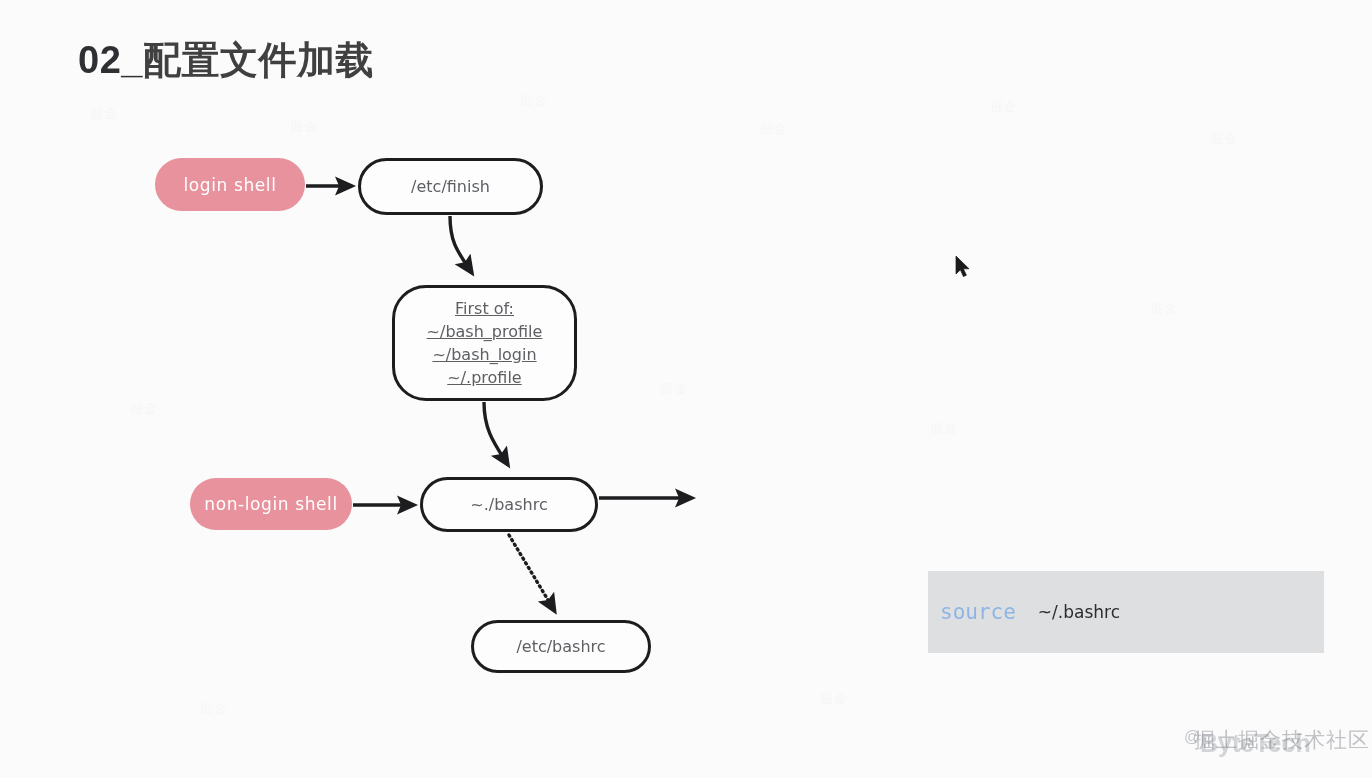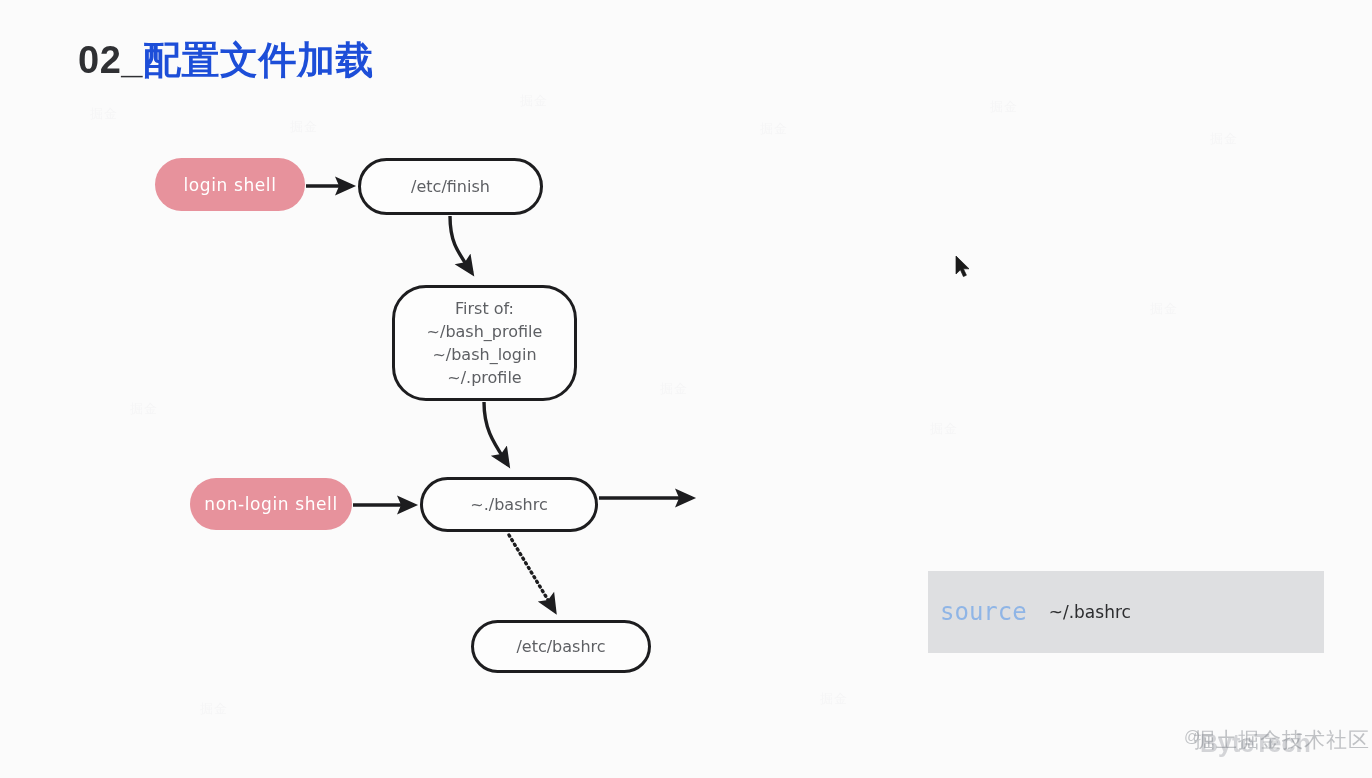--- a/index.html
+++ b/index.html
@@ -45,21 +45,21 @@
     line-height: 1.1;
     white-space: nowrap;
     z-index: 5;
   }
   .slide-title .t-num {
     color: #2f3033;
     font-family: "Liberation Sans", "DejaVu Sans", sans-serif;
     margin-left: 20px;
   }
   .slide-title .t-cn {
-    color: #1d4ed8;
+    color: #404040;
     font-family: "DejaVu Sans", "Liberation Sans", sans-serif;
     font-weight: bold;
   }
 
   
   .diagram {
     position: absolute;
     left: 0; top: 0;
     width: 1372px;
     height: 778px;
@@ -91,39 +91,39 @@
     color: #5d5f63;
     font-size: 16px;
     line-height: 1.45;
     font-family: "DejaVu Sans", "Liberation Sans", sans-serif;
   }
   .node-box.multiline {
     border-radius: 34px;
     flex-direction: column;
     padding: 6px 10px;
   }
-  .node-box .ln { display: block; }
+  .node-box .ln { display: block; text-decoration: underline; }
 
   
   .code-block {
     position: absolute;
     left: 928px;
     top: 571px;
     width: 396px;
     height: 82px;
     background: #dedfe1;
     display: flex;
     align-items: center;
     padding-left: 12px;
     box-sizing: border-box;
     z-index: 5;
   }
   .code-block .kw {
     color: #8fb5e6;
-    font-size: 24px;
+    font-size: 21px;
     font-family: "DejaVu Sans Mono", "Liberation Mono", monospace;
   }
   .code-block .arg {
     color: #2c2d2f;
     font-size: 17px;
     margin-left: 22px;
     font-family: "DejaVu Sans", "Liberation Sans", sans-serif;
   }
 
   

